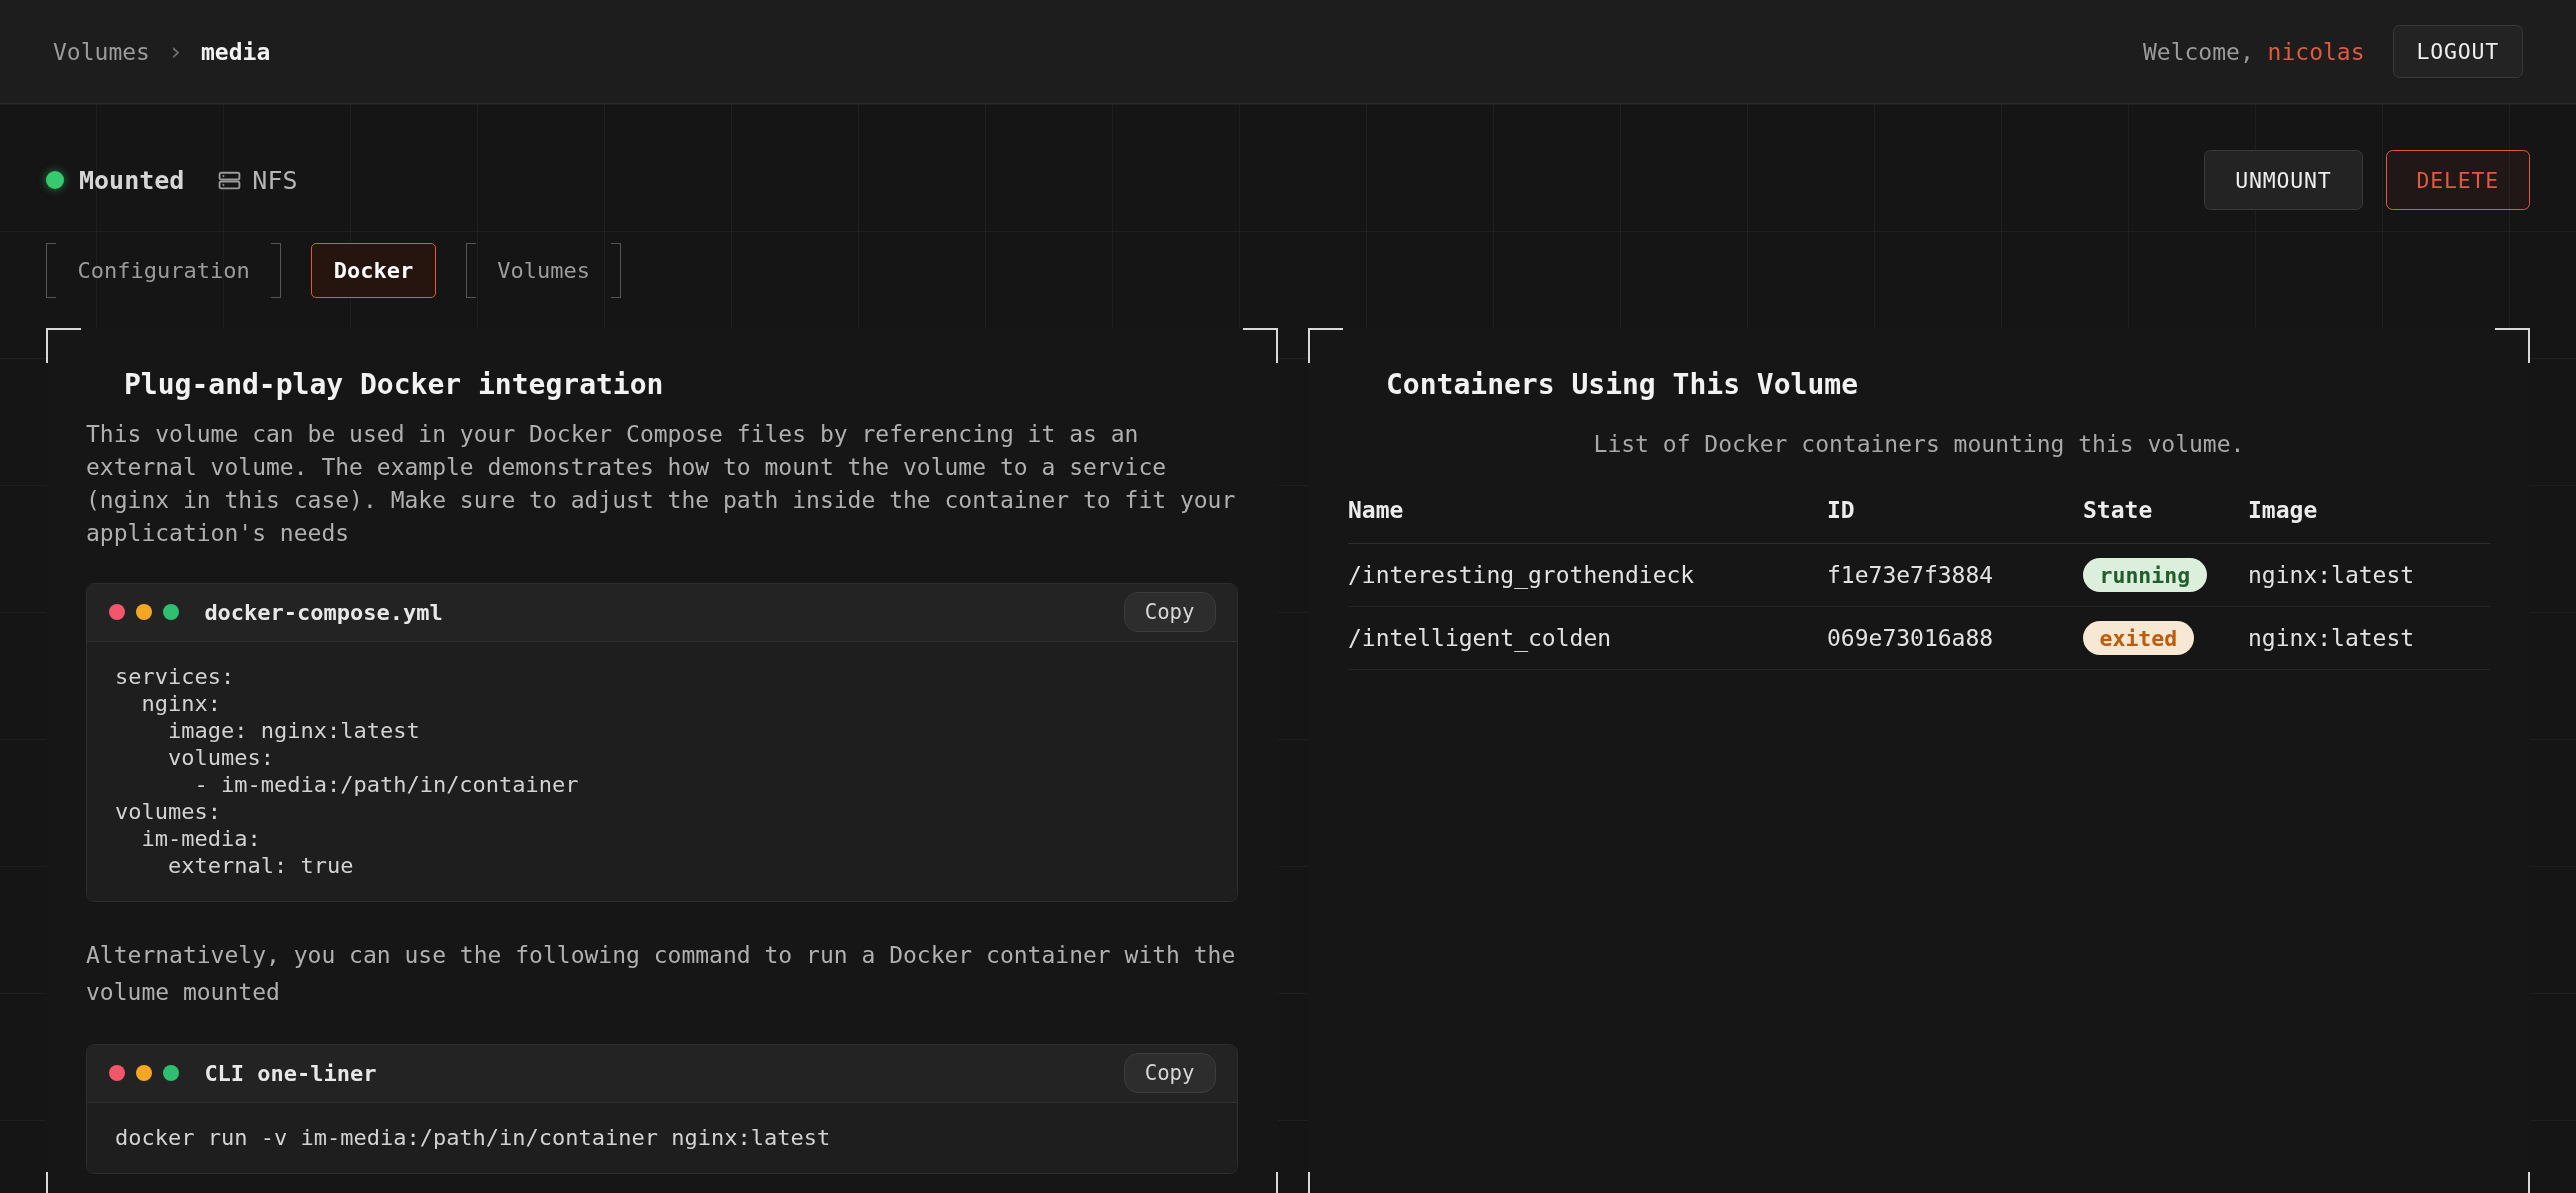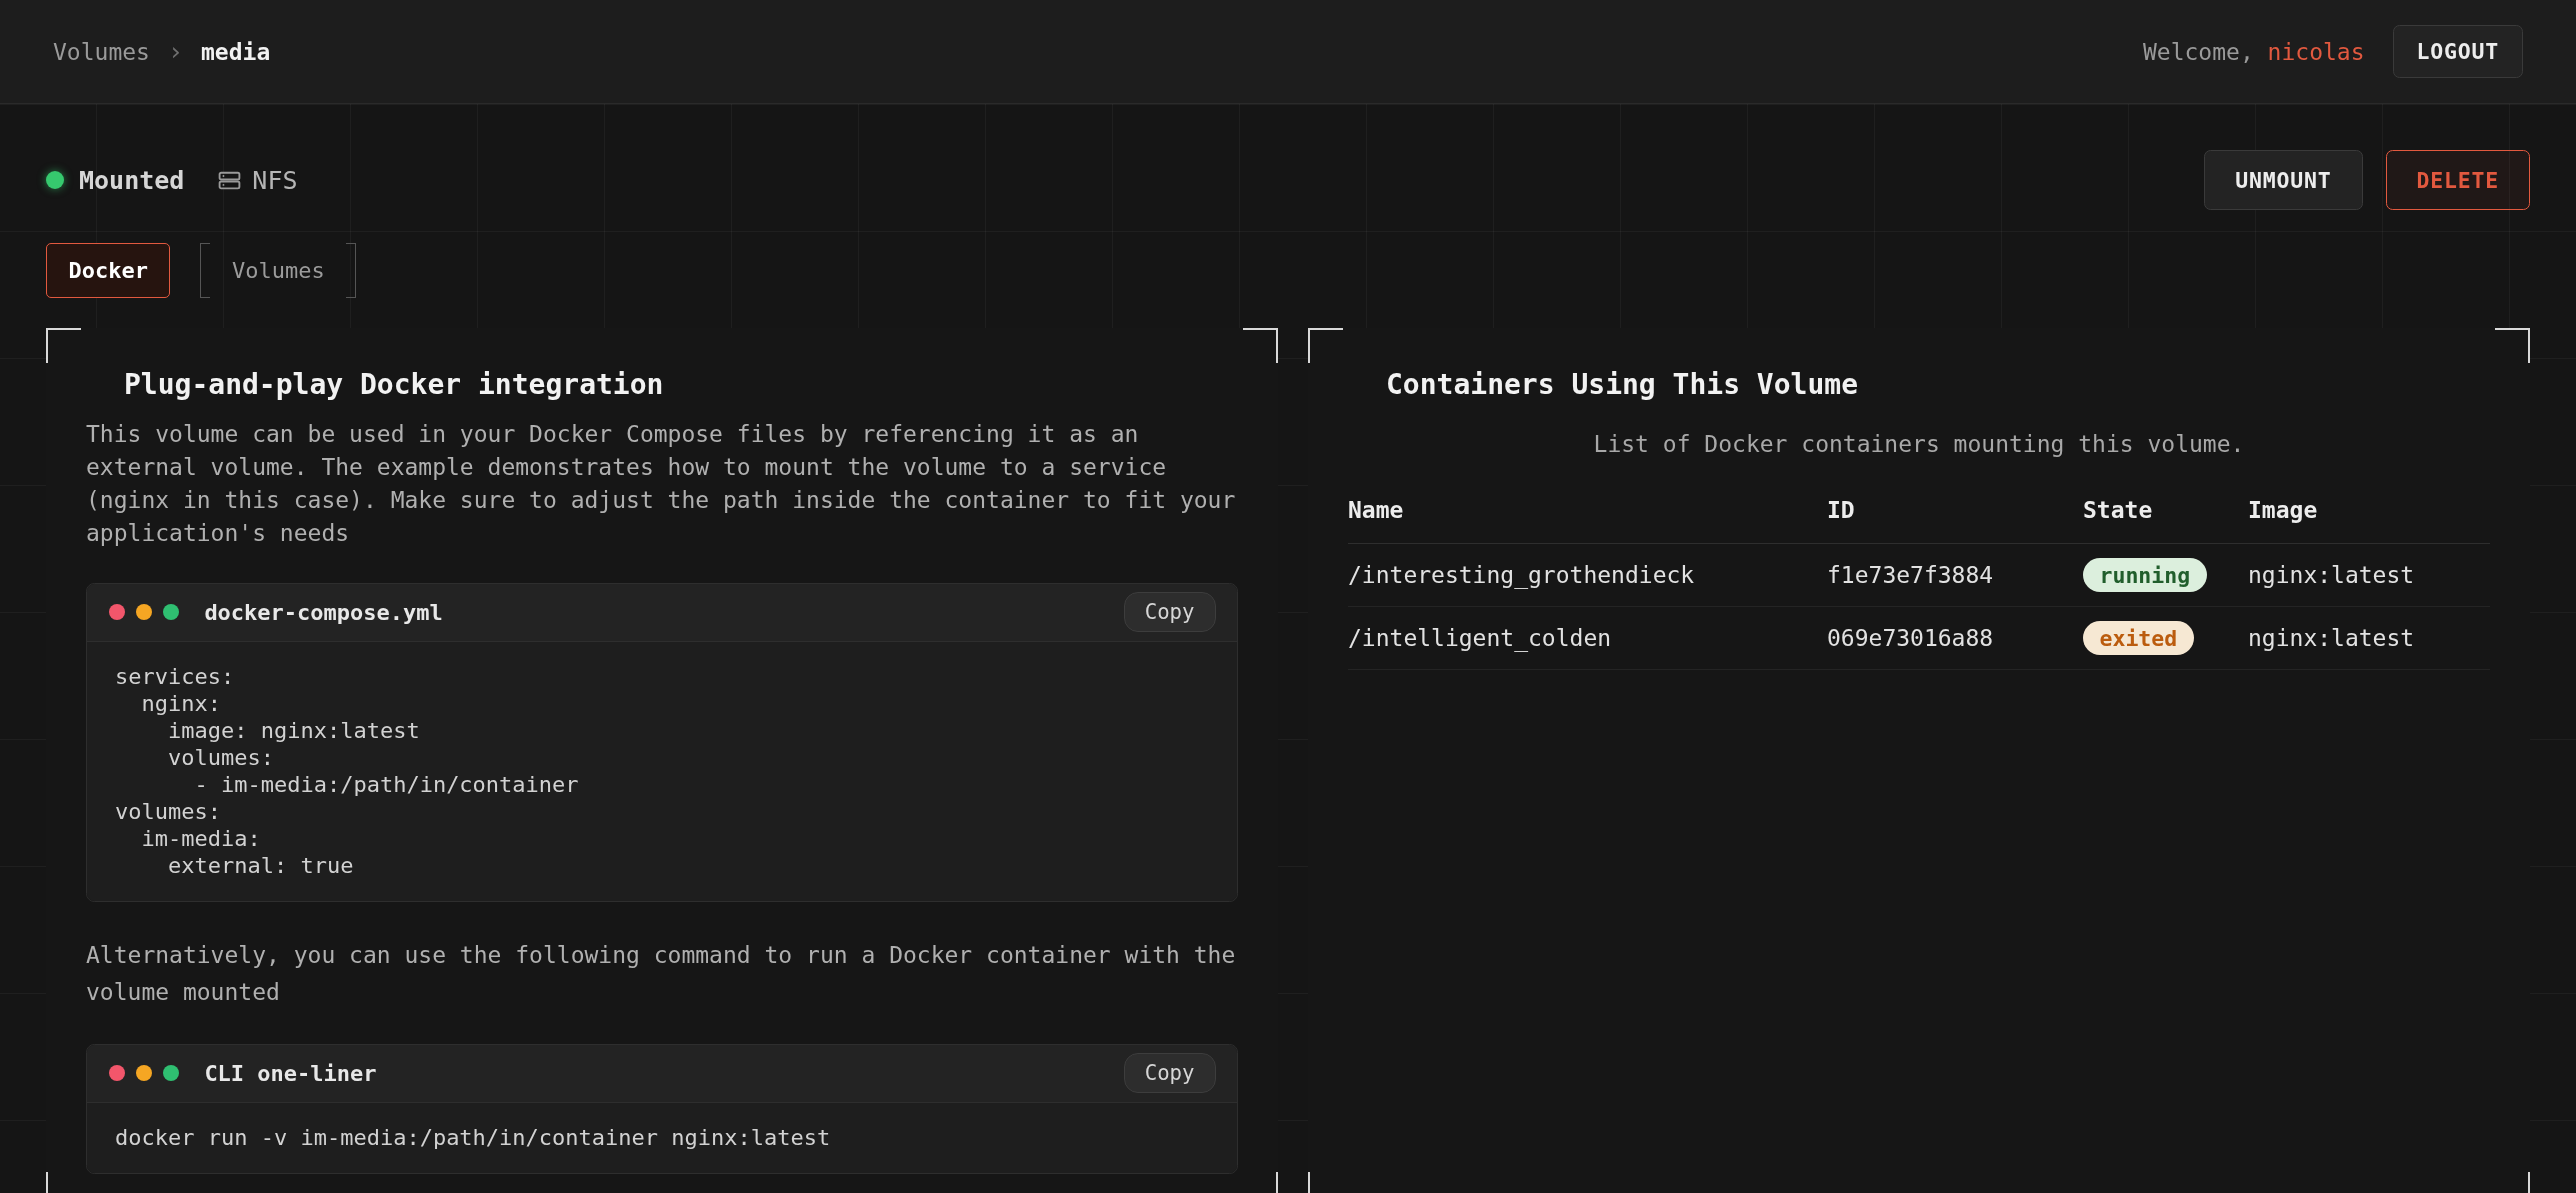--- a/index.html
+++ b/index.html
@@ -24,21 +24,21 @@
   }
   .breadcrumb { display:flex; align-items:center; gap:18px; font-size:23px; }
   .crumb-root { color:#9a9a9a; cursor:pointer;text-align:center; }
   .crumb-sep { color:#6f6f6f; font-size:25px; }
   .crumb-current { color:#f2f2f2; font-weight:bold; }
   .topbar-right { display:flex; align-items:center; gap:28px; }
   .welcome { font-size:23px; color:#9a9a9a; }
   .username { color:#e2593f; }
   .btn {
     background:#232323; border:0.8px solid #3a3a3a; color:#ededed;
-    font-size:21.5px; font-weight:bold; letter-spacing:0.8px;
+    font-size:21.5px; font-weight:normal; letter-spacing:0.8px;
     padding:13.2px 23px; border-radius:6.6px; cursor:pointer;text-align:center;
   }
 
   
   .content { padding:0 46px; }
 
   .status-row {
     margin-top:46px; display:flex; align-items:center; justify-content:space-between;
   }
   .status-left { display:flex; align-items:center; }
@@ -165,20 +165,25 @@
         <span class="driver-label">NFS</span>
       </span>
     </div>
     <div class="action-buttons">
       <button class="btn btn-action">UNMOUNT</button>
       <button class="btn btn-action btn-delete">DELETE</button>
     </div>
   </div>
 
   <div class="tabs">
+    <div class="tab">
+      <span class="bracket l"></span>
+      <span class="tab-label">Configuration</span>
+      <span class="bracket r"></span>
+    </div>
     <div class="tab active">
       <span class="tab-label">Docker</span>
     </div>
     <div class="tab">
       <span class="bracket l"></span>
       <span class="tab-label">Volumes</span>
       <span class="bracket r"></span>
     </div>
   </div>
 

